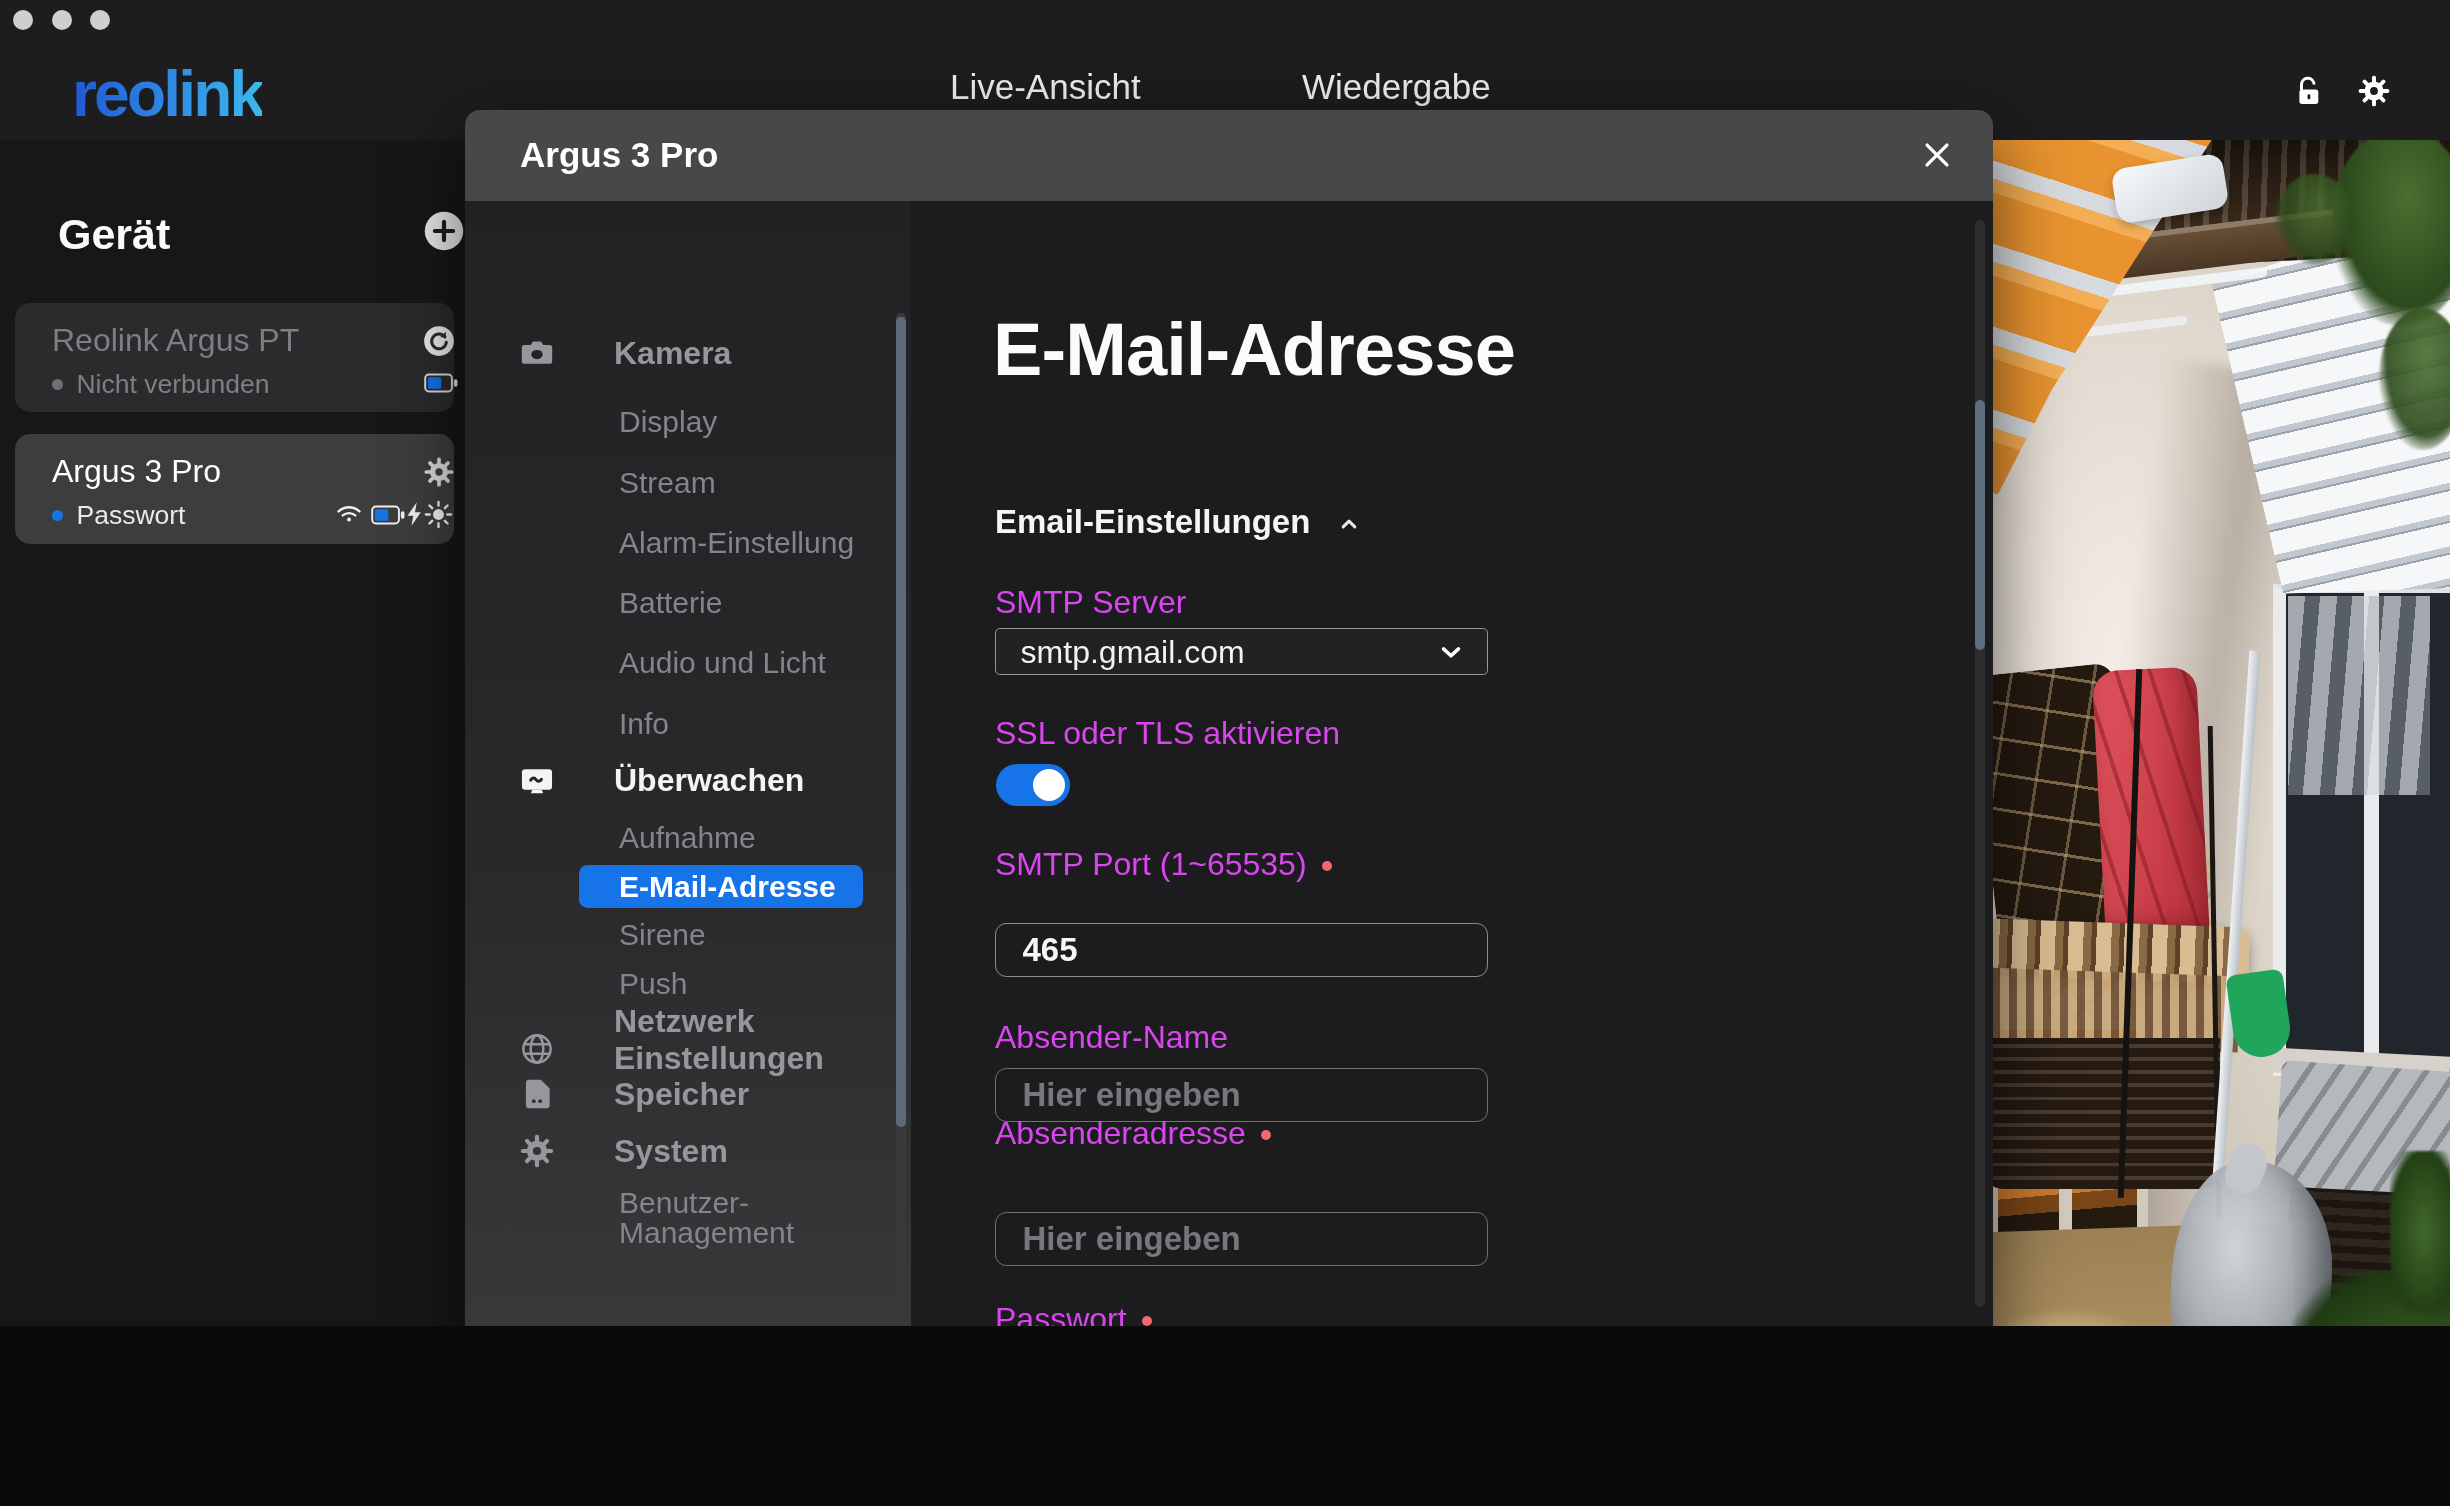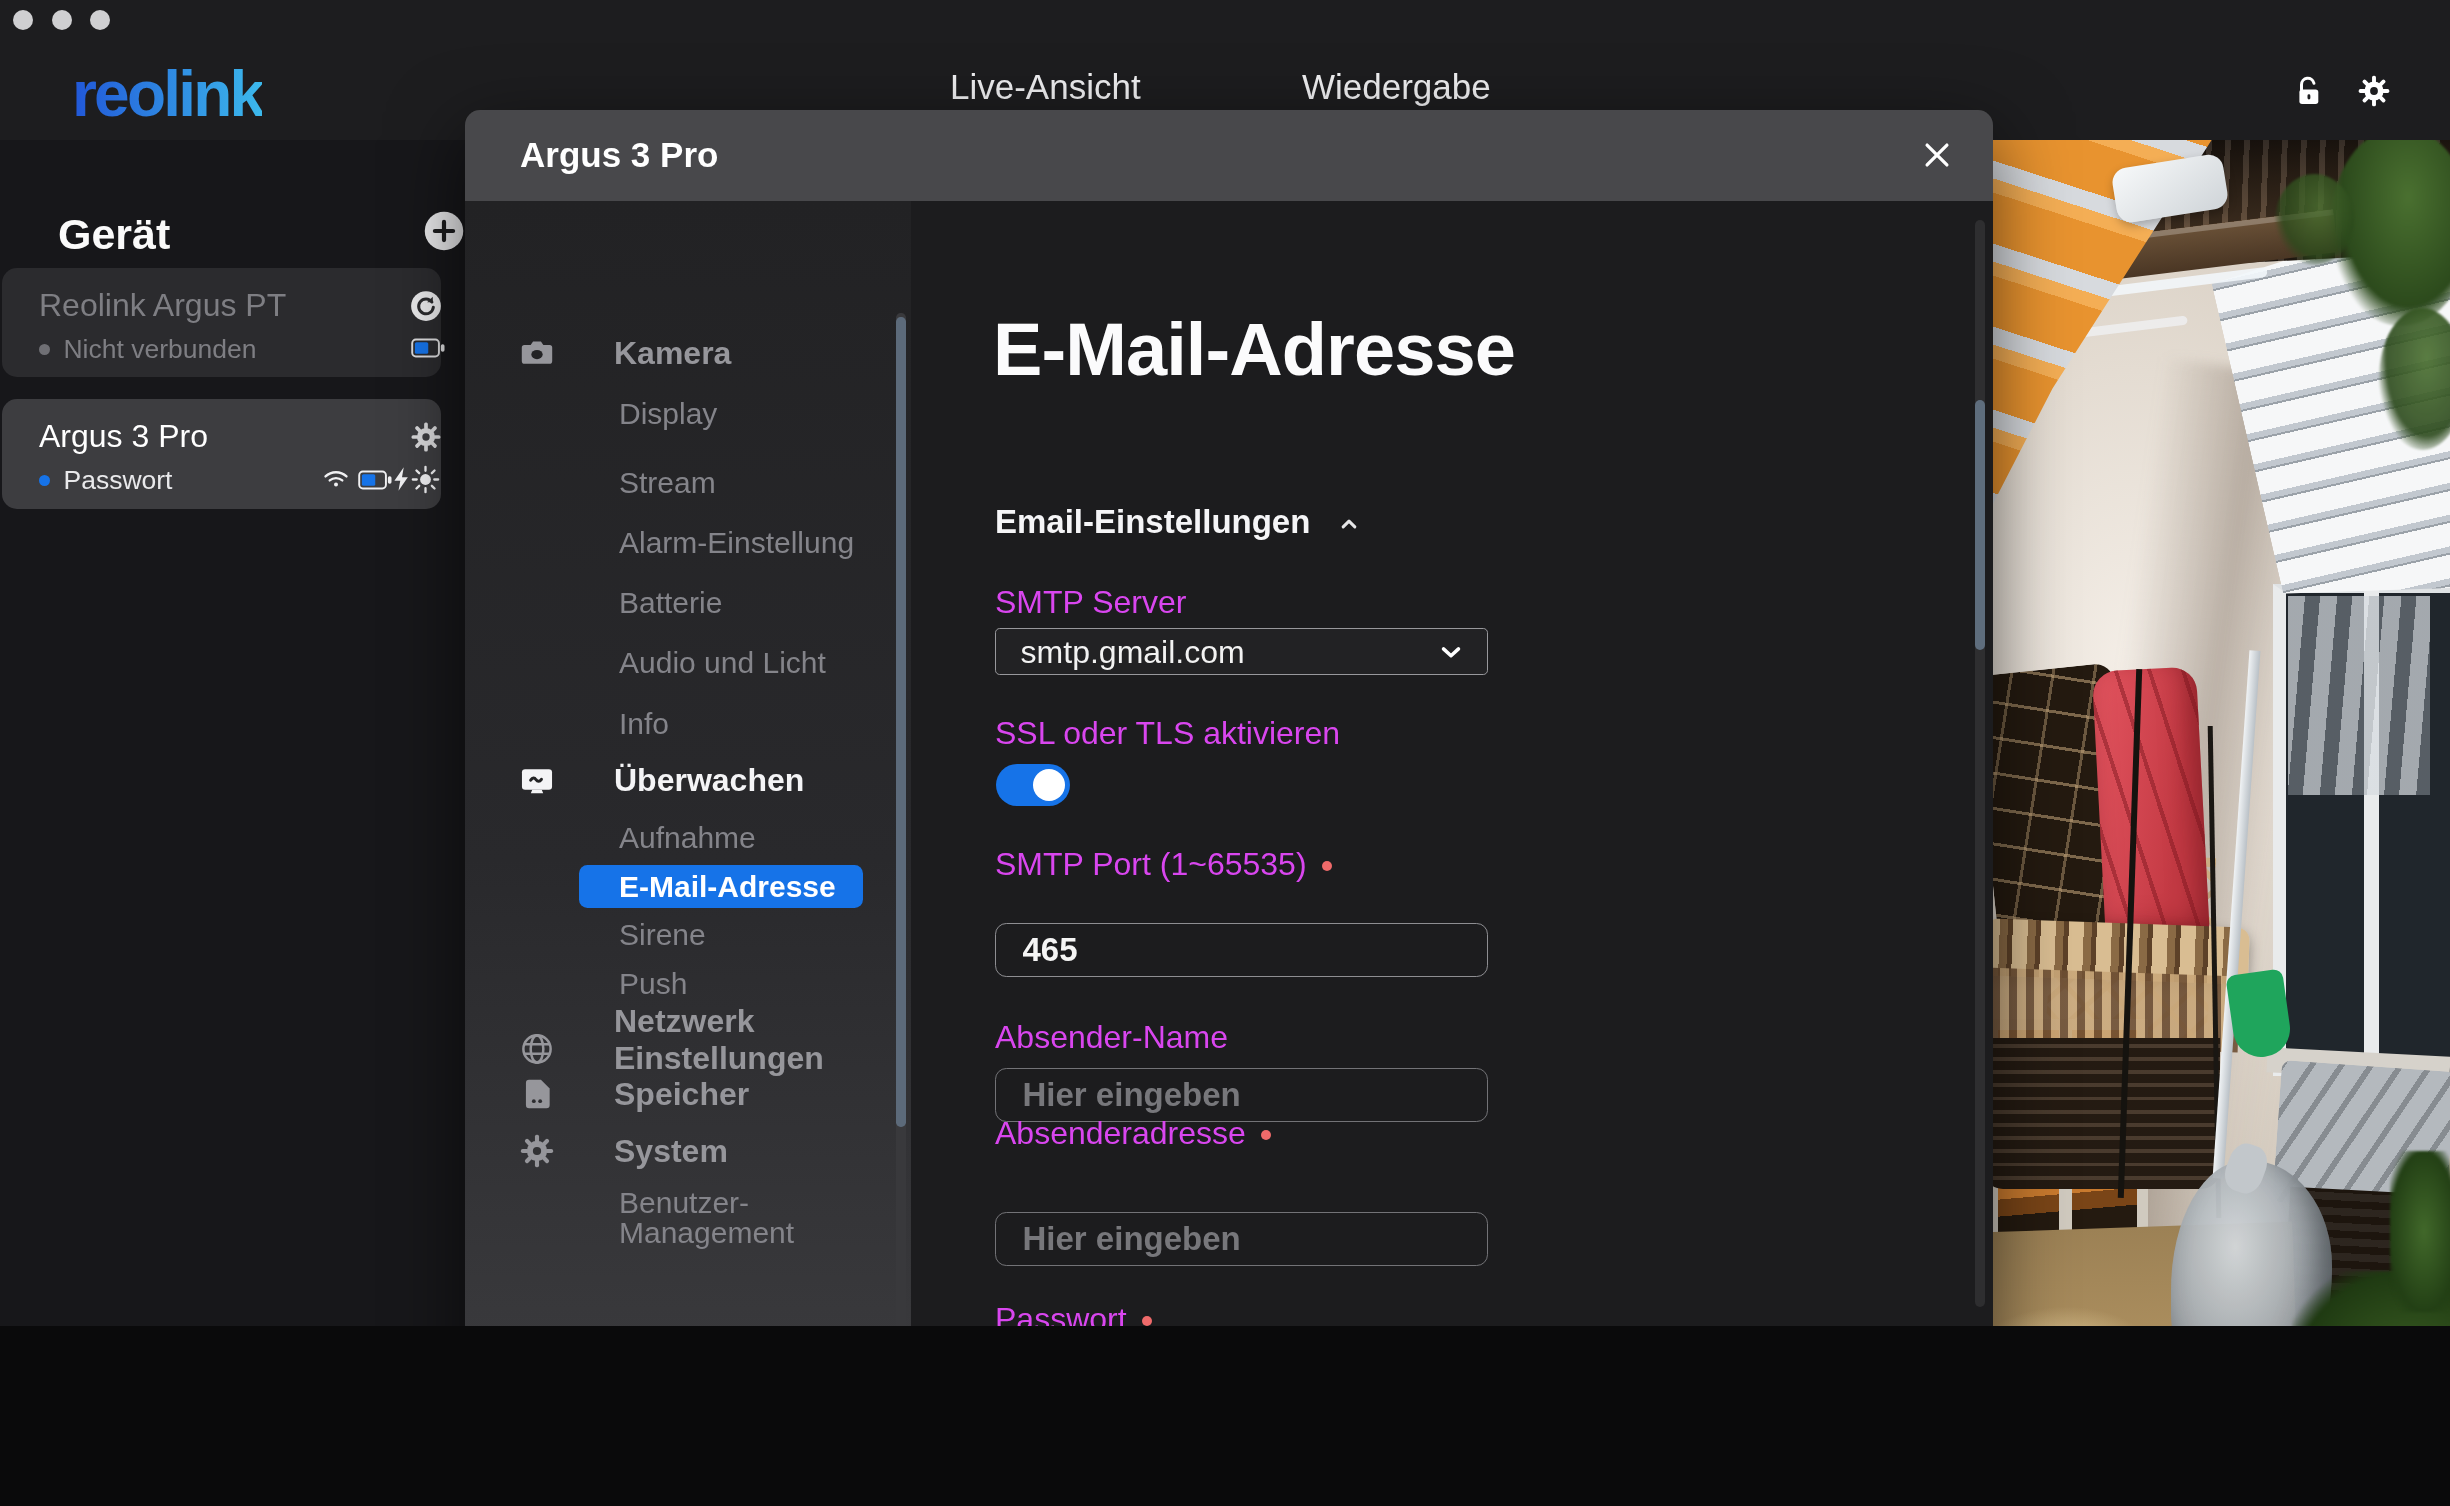--- a/index.html
+++ b/index.html
@@ -12,21 +12,21 @@
   #logo{position:absolute;left:72px;top:62px;font-size:64px;font-weight:bold;letter-spacing:-2.8px;
         background:linear-gradient(90deg,var(--logo-start,#2157d8),var(--logo-end,#3cb9ec));
         -webkit-background-clip:text;background-clip:text;color:transparent;line-height:1;}
   .tab{position:absolute;top:68px;font-size:35px;color:#f1f1f3;line-height:1.1;cursor:default;}
   .topicon{position:absolute;top:73px;width:36px;height:36px;color:#ffffff;}
 
   
   #sidebar{position:absolute;left:0;top:140px;width:465px;height:1257px;background:#17171a;}
   #sidebar-title{position:absolute;left:58px;top:70px;font-size:43px;font-weight:bold;color:#fafafa;}
   #add-device{position:absolute;left:423px;top:70px;width:42px;height:42px;color:#e8e8ea;--hole:#1d1d1f;}
-  .device-card{position:absolute;left:2px;width:439px;border-radius:15px;}
+  .device-card{position:absolute;left:15px;width:439px;border-radius:15px;margin-top:35px;}
   #card-1{top:128px;height:109px;background:#2b2b2e;}
   #card-2{top:259px;height:110px;background:#3d3d40;}
   .dev-name{position:absolute;left:37px;top:21px;font-size:32px;line-height:1;}
   #card-1 .dev-name{color:#7e7e83;}
   #card-2 .dev-name{color:#ffffff;}
   .dev-status{position:absolute;left:37px;top:68px;font-size:26.5px;display:flex;align-items:center;gap:13.2px;line-height:1;}
   #card-1 .dev-status{color:#7e7e83;}
   #card-2 .dev-status{color:#e9e9eb;}
   .sdot{width:11.3px;height:11.3px;border-radius:50%;display:inline-block;}
   .sdot.off{background:#6f6f74;}
@@ -395,21 +395,21 @@
       <svg id="modal-close" viewBox="0 0 36 36" width="34" height="34">
           <use href="#i-close"></use>
         </svg>
     </div>
 
     <div id="modal-nav">
       <svg class="nav-sec-ic" style="top:133px;--hole:#232325" viewBox="0 0 40 40" width="38" height="38">
           <use href="#i-camera"></use>
         </svg>
       <div class="nav-sec" style="top:134px">Kamera</div>
-      <div class="nav-item" style="top:198px">Display</div>
+      <div class="nav-item" style="top:206px">Display</div>
       <div class="nav-item" style="top:267px">Stream</div>
       <div class="nav-item" style="top:327px">Alarm-Einstellung</div>
       <div class="nav-item" style="top:387px">Batterie</div>
       <div class="nav-item" style="top:447px">Audio und Licht</div>
       <div class="nav-item" style="top:508px">Info</div>
 
       <svg class="nav-sec-ic" style="top:561px;color:#f4f4f6;--hole:#232325" viewBox="0 0 40 40" width="38" height="38">
           <use href="#i-monitor"></use>
         </svg>
       <div class="nav-sec active" style="top:561px">Überwachen</div>

